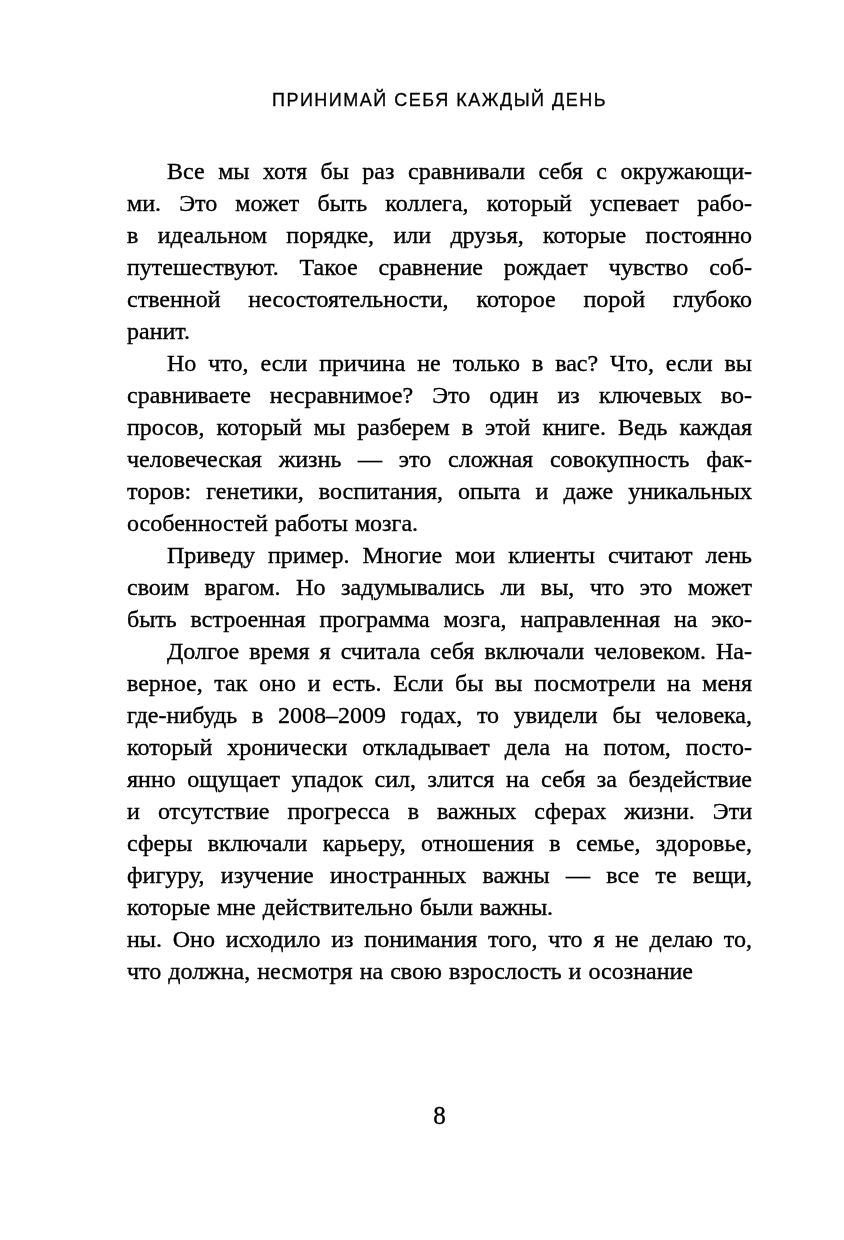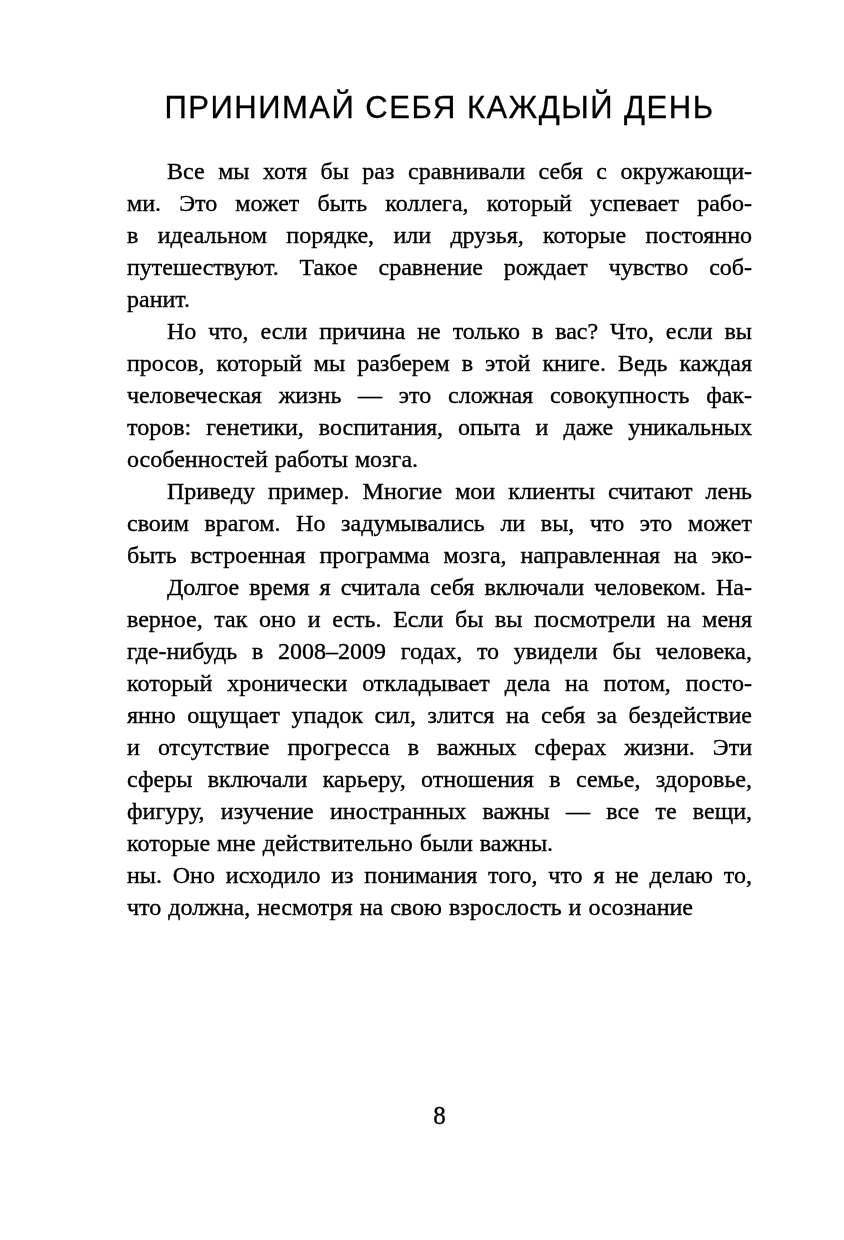--- a/index.html
+++ b/index.html
@@ -21,21 +21,21 @@
     font-family: "Liberation Serif", serif;
     -webkit-text-stroke: 0.35px #000000;
   }
   .running-head {
     position: absolute;
     top: 90px;
     left: 127px;
     width: 625px;
     text-align: center;
     font-family: "Liberation Sans", sans-serif;
-    font-size: 31px;
+    font-size: 18px;
     letter-spacing: 1.5px;
     white-space: nowrap;
     -webkit-text-stroke: 0.3px #000000;
   }
   .text-block {
     position: absolute;
     top: 155px;
     left: 127px;
     width: 625px;
     font-size: 24px;
@@ -70,24 +70,26 @@
 
 <div class="page">
   <div class="running-head">ПРИНИМАЙ СЕБЯ КАЖДЫЙ ДЕНЬ</div>
 
   <div class="text-block" id="text-block">
       <div class="paragraph">
         <div class="line first">Все мы хотя бы раз сравнивали себя с окружающи-</div>
         <div class="line">ми. Это может быть коллега, который успевает рабо-</div>
         <div class="line">в идеальном порядке, или друзья, которые постоянно</div>
         <div class="line">путешествуют. Такое сравнение рождает чувство соб-</div>
+        <div class="line">ственной несостоятельности, которое порой глубоко</div>
         <div class="line last">ранит.</div>
       </div>
       <div class="paragraph">
         <div class="line first">Но что, если причина не только в вас? Что, если вы</div>
+        <div class="line">сравниваете несравнимое? Это один из ключевых во-</div>
         <div class="line">просов, который мы разберем в этой книге. Ведь каждая</div>
         <div class="line">человеческая жизнь — это сложная совокупность фак-</div>
         <div class="line">торов: генетики, воспитания, опыта и даже уникальных</div>
         <div class="line last">особенностей работы мозга.</div>
       </div>
       <div class="paragraph">
         <div class="line first">Приведу пример. Многие мои клиенты считают лень</div>
         <div class="line">своим врагом. Но задумывались ли вы, что это может</div>
         <div class="line">быть встроенная программа мозга, направленная на эко-</div>
       </div>

